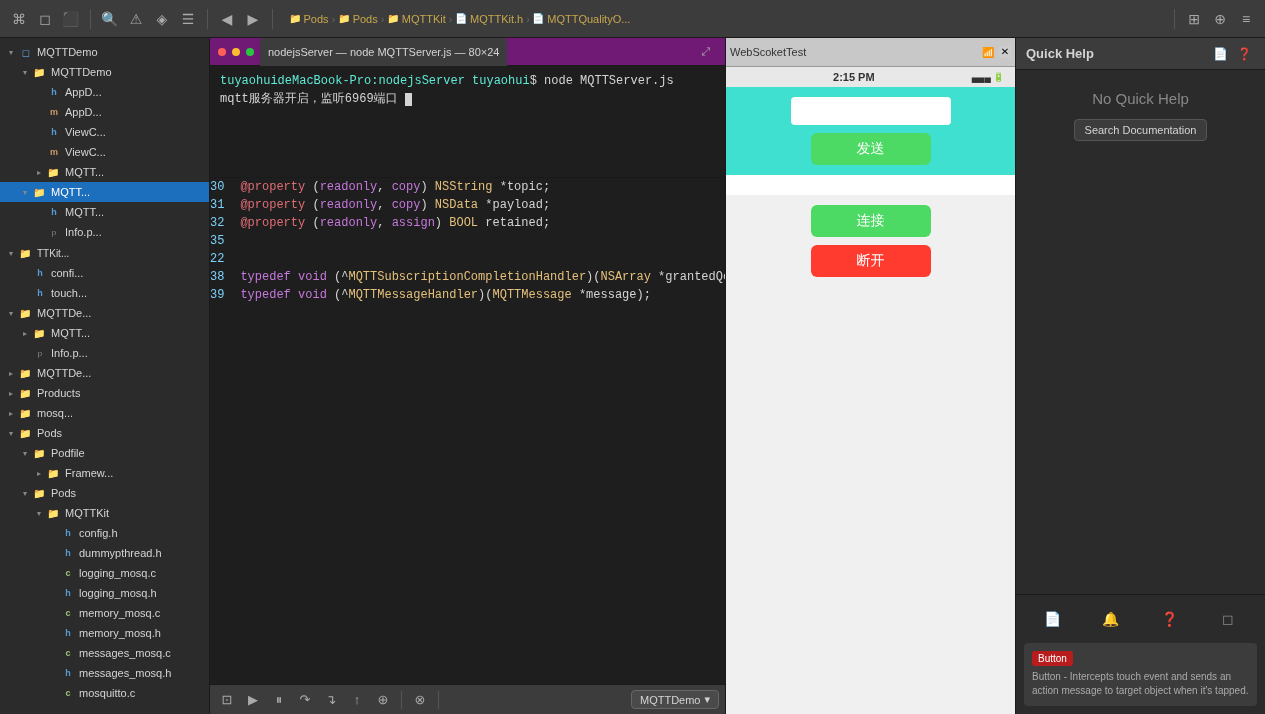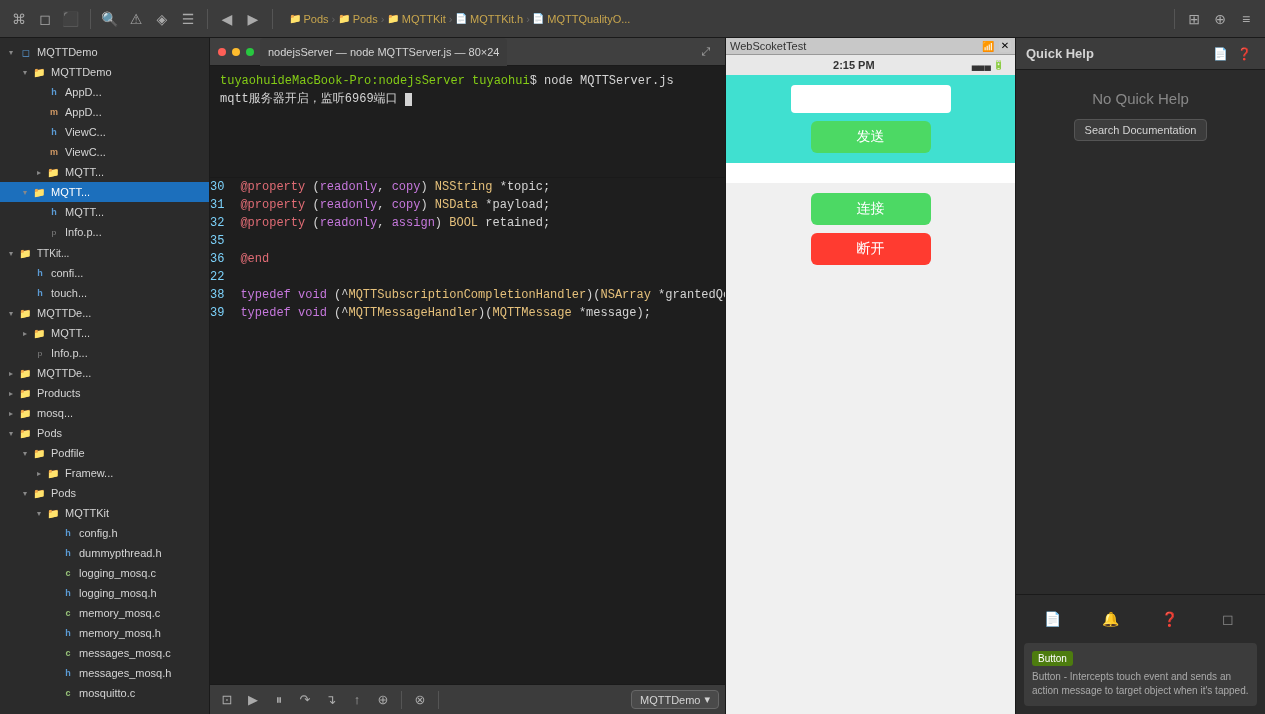--- a/index.html
+++ b/index.html
@@ -144,21 +144,21 @@
     .terminal-panel {
       background: #1e1e1e;
       border-bottom: 1px solid #1a1a1a;
       height: 140px;
       flex-shrink: 0;
       overflow: hidden;
       position: relative;
     }
     .terminal-header {
       height: 28px;
-      background: #404040;
+      background: #701a75;
       display: flex;
       align-items: center;
       padding: 0 8px;
       gap: 6px;
       border-bottom: 1px solid #1a1a1a;
     }
     .terminal-tab {
       display: flex;
       align-items: center;
       height: 28px;
@@ -418,21 +418,21 @@
       padding: 8px;
       margin-top: 8px;
     }
     .button-desc-header {
       display: flex;
       align-items: center;
       gap: 6px;
       margin-bottom: 4px;
     }
     .button-badge {
-      background: #4d7c0f;
+      background: #b91c1c;
       color: white;
       font-size: 10px;
       padding: 2px 6px;
       border-radius: 3px;
     }
     .button-desc-text {
       font-size: 10px;
       color: #aaa;
       line-height: 1.4;
     }
@@ -778,21 +778,21 @@
         <span class="terminal-close-btn btn-yellow"></span>
         <span class="terminal-close-btn btn-green"></span>
         <div class="terminal-tab">
           <span>nodejsServer — node MQTTServer.js — 80×24</span>
         </div>
         <div style="flex:1"></div>
         <div class="toolbar-icon" style="color:#aaa; font-size:11px;">⤢</div>
       </div>
       <div class="terminal-body">
         <div class="terminal-prompt">
-          <span style="color:#84cc16;">tuyaohuideMacBook-Pro:nodejsServer tuyaohui</span><span>$ </span><span>node MQTTServer.js</span>
+          <span style="color:#5eead4;">tuyaohuideMacBook-Pro:nodejsServer tuyaohui</span><span>$ </span><span>node MQTTServer.js</span>
         </div>
         <div class="terminal-output">
           <span>mqtt服务器开启，监听6969端口</span>
           <span class="terminal-cursor"></span>
         </div>
       </div>
     </div>
 
     <div class="code-editor">
       <table class="code-table">
@@ -807,24 +807,20 @@
           </tr>
           <tr>
             <td class="line-num">32</td>
             <td class="line-code"><span class="at">@property</span> (<span class="kw">readonly</span>, <span class="kw">assign</span>) <span class="ty">BOOL</span> <span class="pn">retained</span>;</td>
           </tr>
           <tr>
             <td class="line-num">35</td>
             <td class="line-code"> </td>
           </tr>
           <tr>
-            <td class="line-num">36</td>
-            <td class="line-code"><span class="at">@end</span></td>
-          </tr>
-          <tr>
             <td class="line-num">22</td>
             <td class="line-code"> </td>
           </tr>
           <tr>
             <td class="line-num">38</td>
             <td class="line-code"><span class="kw">typedef</span> <span class="kw">void</span> (^<span class="ty">MQTTSubscriptionCompletionHandler</span>)(<span class="ty">NSArray</span> *<span class="pn">grantedQos</span>);</td>
           </tr>
           <tr>
             <td class="line-num">39</td>
             <td class="line-code"><span class="kw">typedef</span> <span class="kw">void</span> (^<span class="ty">MQTTMessageHandler</span>)(<span class="ty">MQTTMessage</span> *<span class="pn">message</span>);</td>
@@ -847,21 +843,21 @@
       <div style="flex:1"></div>
       <div class="scheme-btn">
         <span>MQTTDemo</span>
         <span>▾</span>
       </div>
     </div>
   </div>
 
   <div class="simulator-panel">
 
-    <div style="background: #c8c8c8; padding: 2px 4px; display:flex; align-items:center; justify-content:space-between; border-bottom: 1px solid #999; flex-shrink:0;">
+    <div style="background: #c8c8c8; padding: 8px 4px; display:flex; align-items:center; justify-content:space-between; border-bottom: 1px solid #999; flex-shrink:0;">
       <span style="font-size:11px; color:#333; font-weight:500;">WebScoketTest</span>
       <div style="display:flex; gap:4px; align-items:center;">
         <span style="font-size:10px;">📶</span>
         <span style="width:12px; height:12px; background:#ccc; border-radius:2px; display:inline-block; cursor:pointer; font-size:10px; text-align:center; line-height:12px;">✕</span>
       </div>
     </div>
 
     <div class="ios-status-bar">
       <div class="ios-status-left"></div>
       <div class="ios-status-center">2:15 PM</div>

